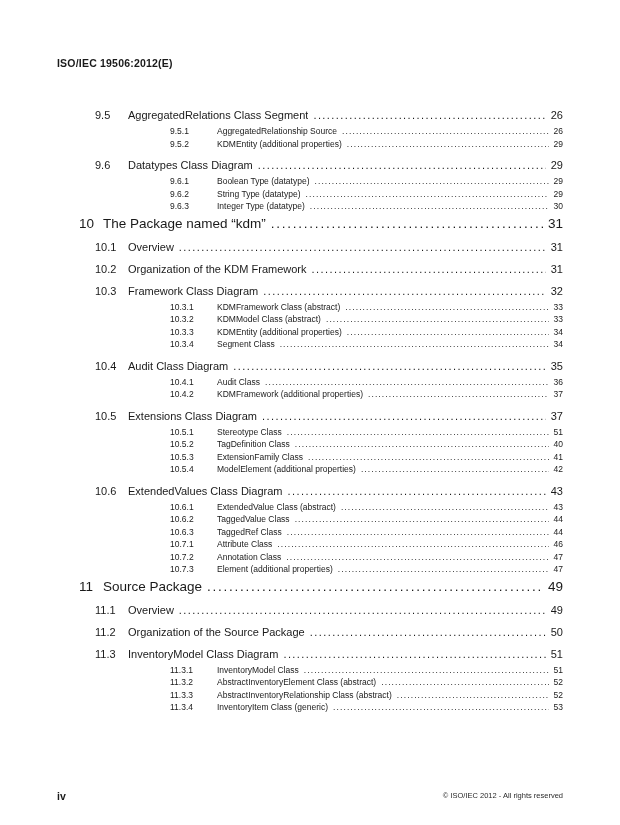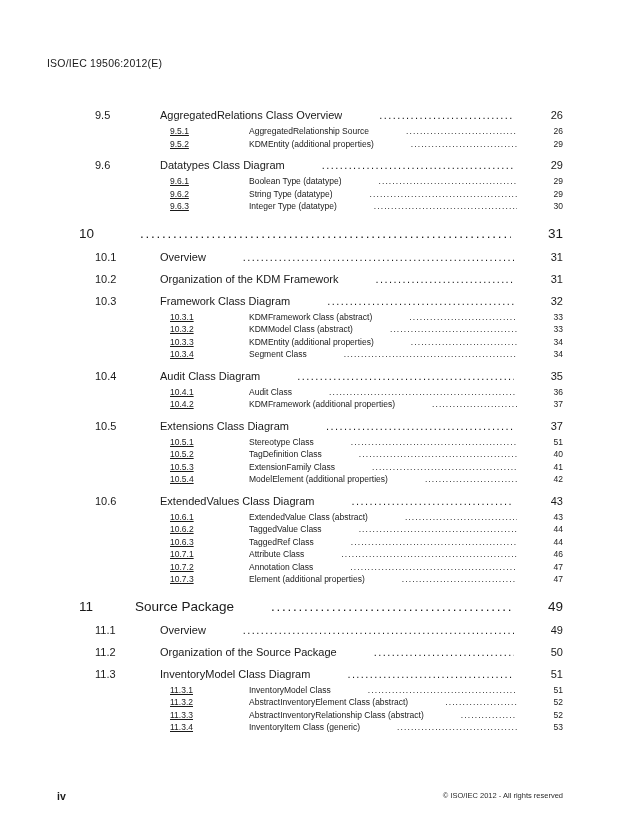--- a/index.html
+++ b/index.html
@@ -13,78 +13,77 @@
     position: relative;
     margin: 0 auto;
     font-family: "Liberation Sans", "DejaVu Sans", sans-serif;
     color: #1a1a1a;
     overflow: hidden;
   }
 
   .doc-header {
     position: absolute;
     top: 57px;
-    left: 47px;
+    left: 57px;
     font-size: 10.5px;
-    font-weight: 400;
+    font-weight: 700;
     letter-spacing: 0.2px;
   }
 
   .toc-list {
     position: absolute;
     top: 100px;
     left: 57px;
     width: 506px;
   }
 
   .toc-row {
     display: flex;
     align-items: baseline;
     width: 100%;
-    gap: 32px;
   }
   .toc-row .num { flex: 0 0 auto; }
   .toc-row .title { flex: 0 1 auto; white-space: nowrap; overflow: hidden; }
   .toc-row .leader {
     flex: 1 1 0;
     overflow: hidden;
     white-space: nowrap;
     margin: 0 3px 0 5px;
     min-width: 8px;
   }
   .toc-row .leader::after {
     content: "....................................................................................................................................................................................................................................................................................";
     letter-spacing: 0.13em;
   }
   .toc-row .page-num { flex: 0 0 auto; text-align: right; margin-left: 2px; }
 
   .lvl1 {
     padding-left: 22px;
     font-size: 13.5px;
-    margin-top: 12px;
+    margin-top: 2px;
     margin-bottom: 7px;
     line-height: 17px;
   }
   .lvl1 .num { min-width: 24px; }
 
   .lvl2 {
     padding-left: 38px;
     font-size: 11px;
     margin-top: 8px;
     margin-bottom: 3px;
     line-height: 14px;
   }
   .lvl2 .num { min-width: 33px; }
 
   .lvl3 {
     padding-left: 113px;
     font-size: 8.5px;
     line-height: 12.5px;
   }
-  .lvl3 .num { min-width: 47px; text-decoration: underline; }
+  .lvl3 .num { min-width: 47px; }
 
   .footer-page-number {
     position: absolute;
     left: 57px;
     bottom: 23px;
     font-size: 10.5px;
     font-weight: 700;
   }
   .footer-copyright {
     position: absolute;
@@ -97,21 +96,21 @@
 </style>
 </head>
 <body>
 
 <div class="page">
   <div class="doc-header">ISO/IEC 19506:2012(E)</div>
 
   <div class="toc-list">
       <div class="toc-row lvl2">
         <span class="num">9.5</span>
-        <span class="title">AggregatedRelations Class Overview</span>
+        <span class="title">AggregatedRelations Class Segment</span>
         <span class="leader"></span>
         <span class="page-num">26</span>
       </div>
       <div class="toc-row lvl3">
         <span class="num">9.5.1</span>
         <span class="title">AggregatedRelationship Source</span>
         <span class="leader"></span>
         <span class="page-num">26</span>
       </div>
       <div class="toc-row lvl3">
@@ -139,20 +138,21 @@
         <span class="page-num">29</span>
       </div>
       <div class="toc-row lvl3">
         <span class="num">9.6.3</span>
         <span class="title">Integer Type (datatype)</span>
         <span class="leader"></span>
         <span class="page-num">30</span>
       </div>
       <div class="toc-row lvl1">
         <span class="num">10</span>
+        <span class="title">The Package named “kdm”</span>
         <span class="leader"></span>
         <span class="page-num">31</span>
       </div>
       <div class="toc-row lvl2">
         <span class="num">10.1</span>
         <span class="title">Overview</span>
         <span class="leader"></span>
         <span class="page-num">31</span>
       </div>
       <div class="toc-row lvl2">

